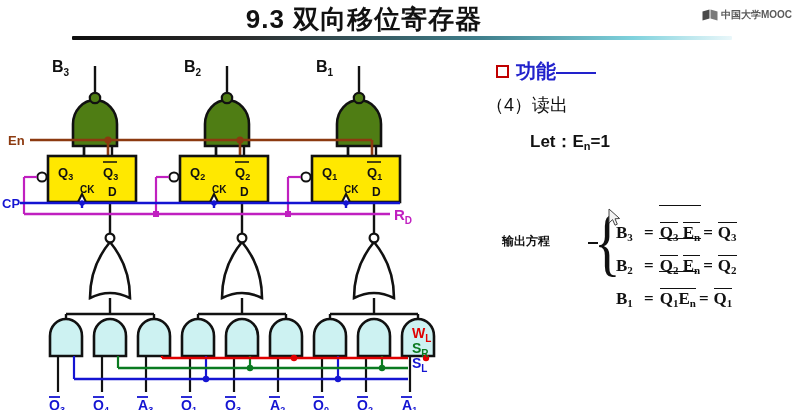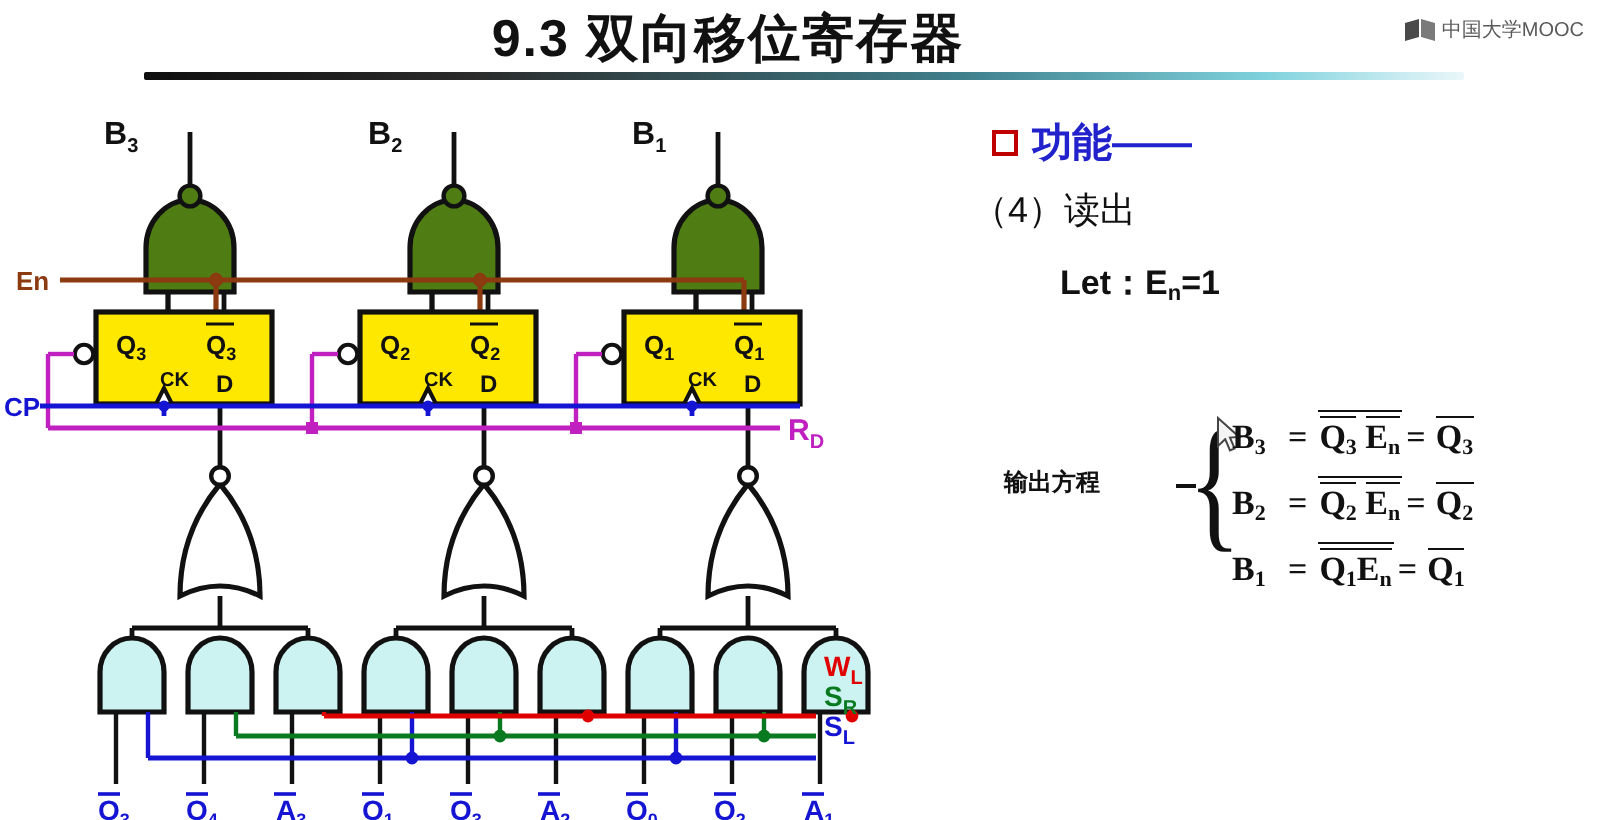--- a/index.html
+++ b/index.html
@@ -20,21 +20,21 @@
     letter-spacing:1px;
   }
   .title-rule{
     position:absolute;left:72px;top:36px;width:660px;height:4px;
     background:linear-gradient(to right,#0f0f0f 0%,#2b2b2b 25%,#3f7f8c 62%,#7fd2dd 85%,#eaf7fa 100%);
     border-radius:1px;
   }
   .logo{
     position:absolute;right:8px;top:8px;
     display:flex;align-items:center;gap:3px;
-    color:#5a5a5a;font-size:10px;font-weight:normal;text-align:center;
+    color:#5a5a5a;font-size:10px;font-weight:bold;text-align:center;
   }
   .logo-mark{display:block;}
 
   
   .func-line{
     position:absolute;left:468px;top:58px;
     display:flex;align-items:center;gap:7px;margin-left:28px;
   }
   .bullet-sq{
     width:9px;height:9px;border:2.2px solid #c00000;background:#fff;
@@ -81,21 +81,21 @@
   .eq .lhs{width:26px;}
   .eq .eqsign{padding:0 5px 0 2px;}
   .ovb{
     border-top:1.6px solid #111;
     padding-top:1px;
     display:inline-block;
     line-height:1.05;
   }
   .ovb2{
     border-top:1.6px solid #111;
-    padding:2px 1px 0 1px;
+    padding:16px 1px 0 1px;
     display:inline-block;
     line-height:1.05;
   }
   sub{font-size:11px;vertical-align:-3px;}
 
   .cursor{position:absolute;left:608px;top:208px;}
 
   
   #circuit{position:absolute;left:0;top:46px;}
 

